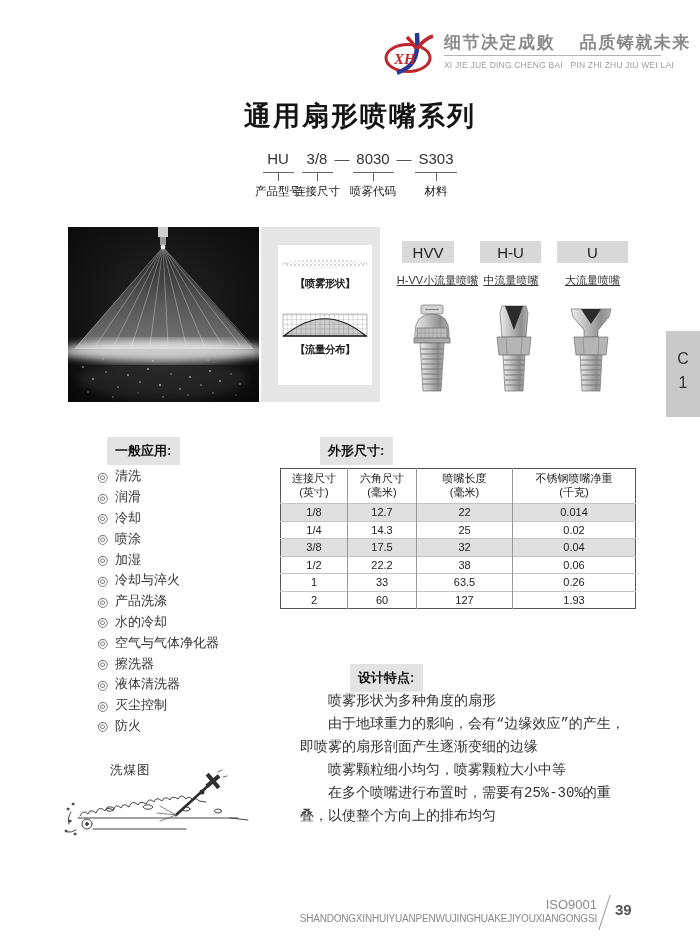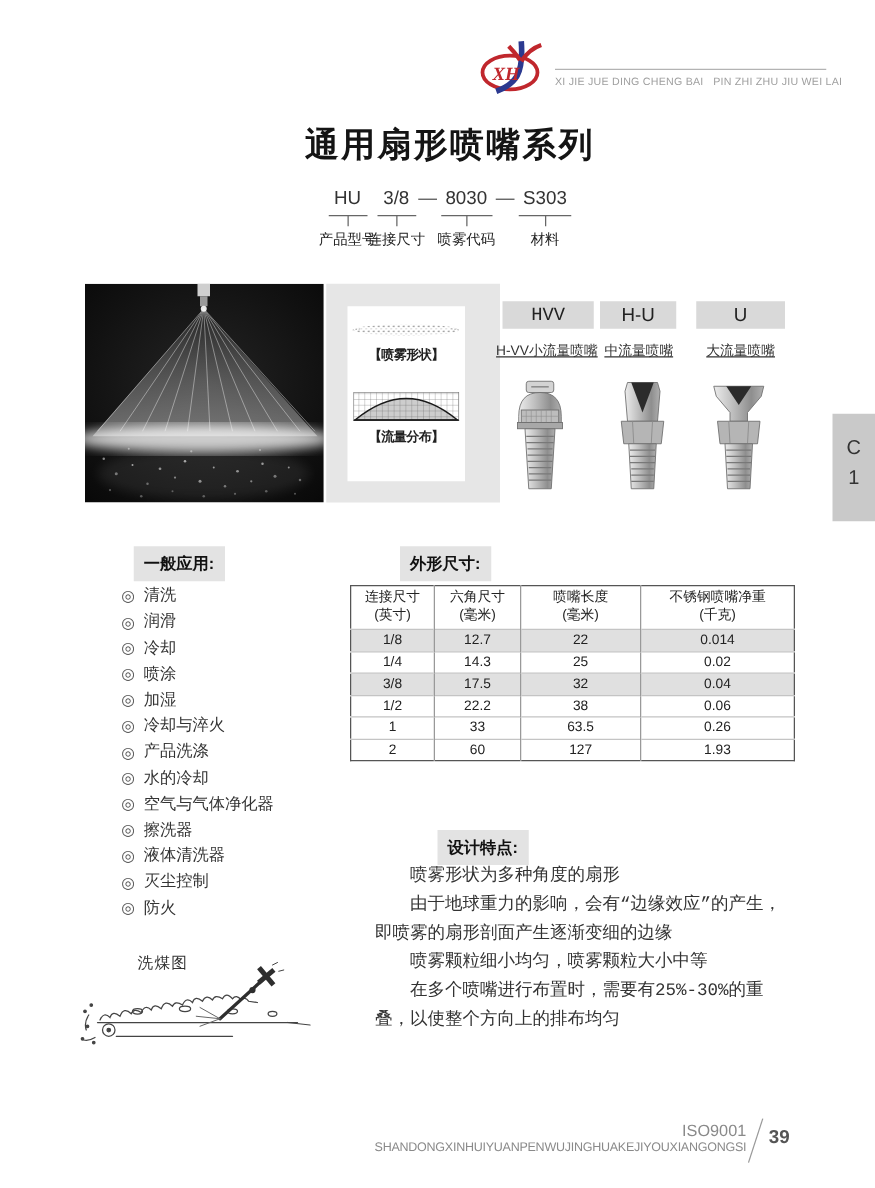--- a/index.html
+++ b/index.html
@@ -26,30 +26,30 @@
   .tbar{position:absolute;top:172px;border-top:1px solid #666;height:1px;}
   .tb1{left:263px;width:31px;} .tb2{left:302px;width:31px;}
   .tb3{left:353px;width:41px;} .tb4{left:415px;width:42px;}
   .tstem{position:absolute;top:172px;width:1px;height:9px;background:#666;}
   .ts1{left:278px;} .ts2{left:317px;} .ts3{left:373px;} .ts4{left:436px;}
   .mlab{position:absolute;top:184px;font-size:11.5px;color:#222;text-align:center;width:52px;}
   .ml1{left:252px;} .ml2{left:291px;} .ml3{left:347px;} .ml4{left:410px;}
 
   
   .photo{position:absolute;left:68px;top:227px;width:191px;height:175px;}
-  .mid-panel{position:absolute;left:261px;top:227px;width:139px;height:175px;background:#e6e6e6;}
+  .mid-panel{position:absolute;left:261px;top:227px;width:119px;height:175px;background:#e6e6e6;}
   .mid-card{position:absolute;left:17px;top:18px;width:94px;height:140px;background:#fff;}
   .band-wrap{margin:11px auto 0;width:86px;height:16px;}
   .card-label{text-align:center;font-size:10.5px;font-weight:bold;color:#222;margin-top:5px;
           letter-spacing:-0.5px;}
   .flow-wrap{margin:19px auto 0;width:86px;height:28px;}
 
   .ntype-box{position:absolute;top:241px;height:22px;background:#d9d9d9;color:#222;
           font-size:15px;display:flex;align-items:center;justify-content:center;}
-  .nb1{left:402px;width:73px;font-family:Liberation Mono, monospace;} .nb2{left:480px;width:61px;} .nb3{left:557px;width:71px;}
+  .nb1{left:402px;width:52px;} .nb2{left:480px;width:61px;} .nb3{left:557px;width:71px;}
   .ntype-desc{position:absolute;top:273px;font-size:11px;color:#333;text-align:center;text-decoration:underline;}
   .nd1{left:391px;width:93px;} .nd2{left:474px;width:74px;} .nd3{left:550px;width:85px;}
   .nozzle{position:absolute;top:303px;width:48px;height:92px;}
   .nz1{left:408px;} .nz2{left:490px;} .nz3{left:567px;}
 
   
   .side-tab{position:absolute;left:666px;top:331px;width:34px;height:86px;background:#c9c9c9;
           color:#333;font-size:16px;text-align:center;box-sizing:border-box;padding-top:16px;
           line-height:24px;}
 
@@ -96,20 +96,21 @@
 
 <div class="page">
 
   <svg class="logo" viewBox="0 0 58 52">
     <ellipse cx="25" cy="31" rx="22" ry="13.5" fill="none" stroke="#c0272d" stroke-width="3"></ellipse>
     <path d="M14,46 C30,40 36,32 34,6" fill="none" stroke="#2b3990" stroke-width="4.5"></path>
     <path d="M34,22 C38,16 44,11 50,9" fill="none" stroke="#c0272d" stroke-width="3.5"></path>
     <path d="M33,21 C29,15 26,12 24,10" fill="none" stroke="#c0272d" stroke-width="3.5"></path>
     <text x="11" y="37" font-size="15" font-style="italic" font-weight="bold" fill="#c0272d" font-family="Liberation Serif, DejaVu Serif, serif">XH</text>
   </svg>
+  <div class="slogan">细节决定成败　 品质铸就未来</div>
   <div class="slogan-divider"></div>
   <div class="slogan-pinyin">XI JIE JUE DING CHENG BAI   PIN ZHI ZHU JIU WEI LAI</div>
 
   <div class="page-title">通用扇形喷嘴系列</div>
 
   <div class="mc mc-hu">HU</div>
   <div class="mc mc-38">3/8</div>
   <div class="mc mc-d1">—</div>
   <div class="mc mc-8030">8030</div>
   <div class="mc mc-d2">—</div>

